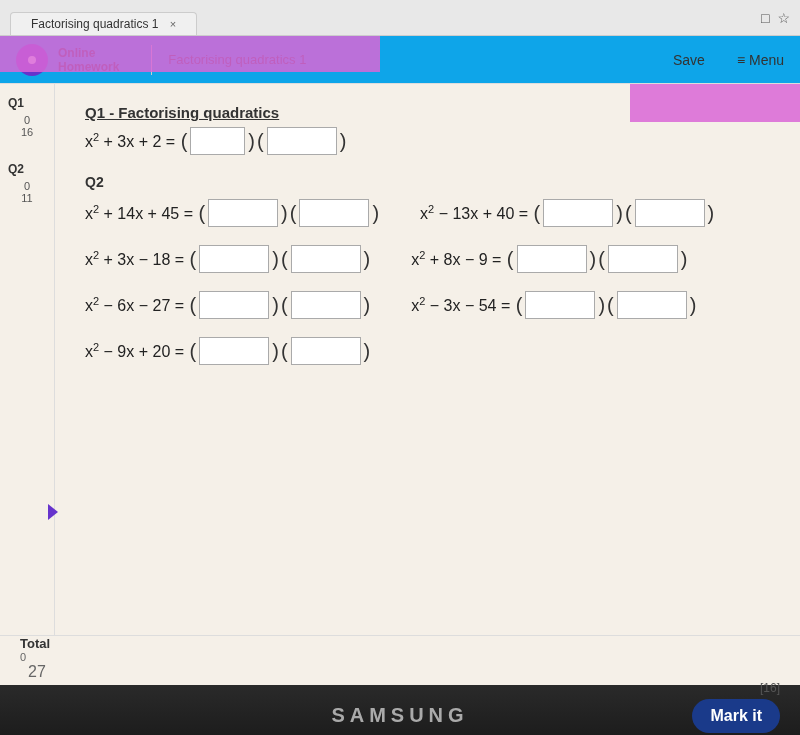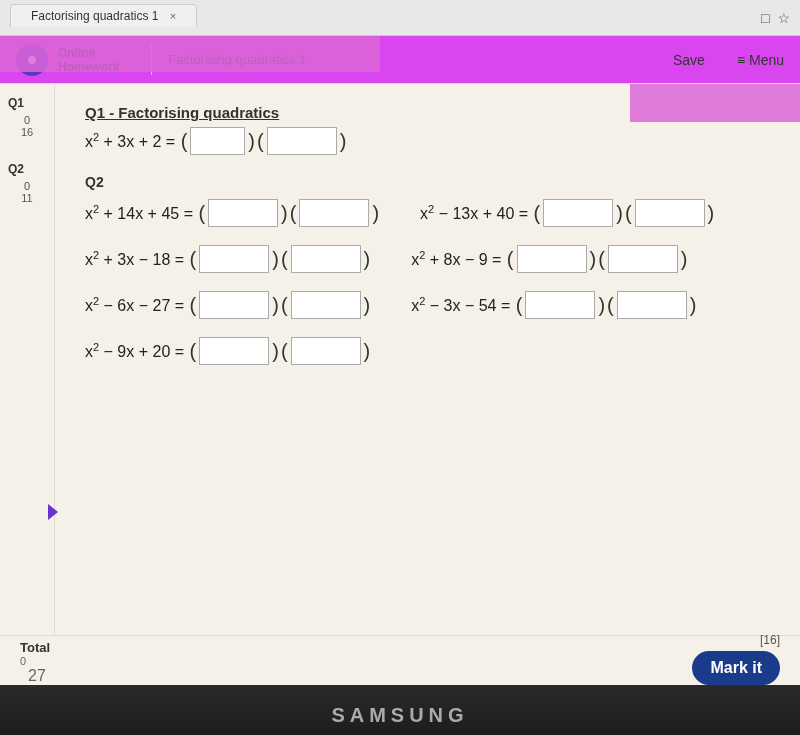--- a/index.html
+++ b/index.html
@@ -11,21 +11,21 @@
       overflow: hidden;
       position: relative;
     }
 
     
     .browser-bar {
       background: #e8e8e8;
       height: 36px;
       display: flex;
       align-items: center;
-      padding: 8px 10px;
+      padding: 0 10px;
       border-bottom: 1px solid #ccc;
       position: relative;
     }
     .tab-area {
       display: flex;
       align-items: flex-end;
       height: 100%;
     }
     .tab {
       background: #f0f0f0;
@@ -57,21 +57,21 @@
       left: 0;
       width: 380px;
       height: 36px;
       background: #d966d6;
       opacity: 0.85;
       z-index: 10;
     }
 
     
     .app-header {
-      background: #d946ef;
+      background: #0ea5e9;
       height: 48px;
       display: flex;
       align-items: center;
       padding: 0 16px;
       border-bottom: 1px solid #ddd;
       position: relative;
       z-index: 5;
     }
     .logo-icon {
       width: 32px;
@@ -230,23 +230,24 @@
       color: #333;
       margin: 0 1px;
     }
 
     
     .bottom-bar {
       background: #f5f0e8;
       border-top: 1px solid #ddd;
       height: 50px;
       display: flex;
-      align-items: flex-end;
+      align-items: flex-start;
       padding: 0 20px;
       position: relative;
+      flex-direction: column;
     }
     .total-label {
       font-size: 13px;
       color: #333;
       font-weight: bold;
     }
     .total-score-right {
       margin-left: auto;
       display: flex;
       flex-direction: column;

